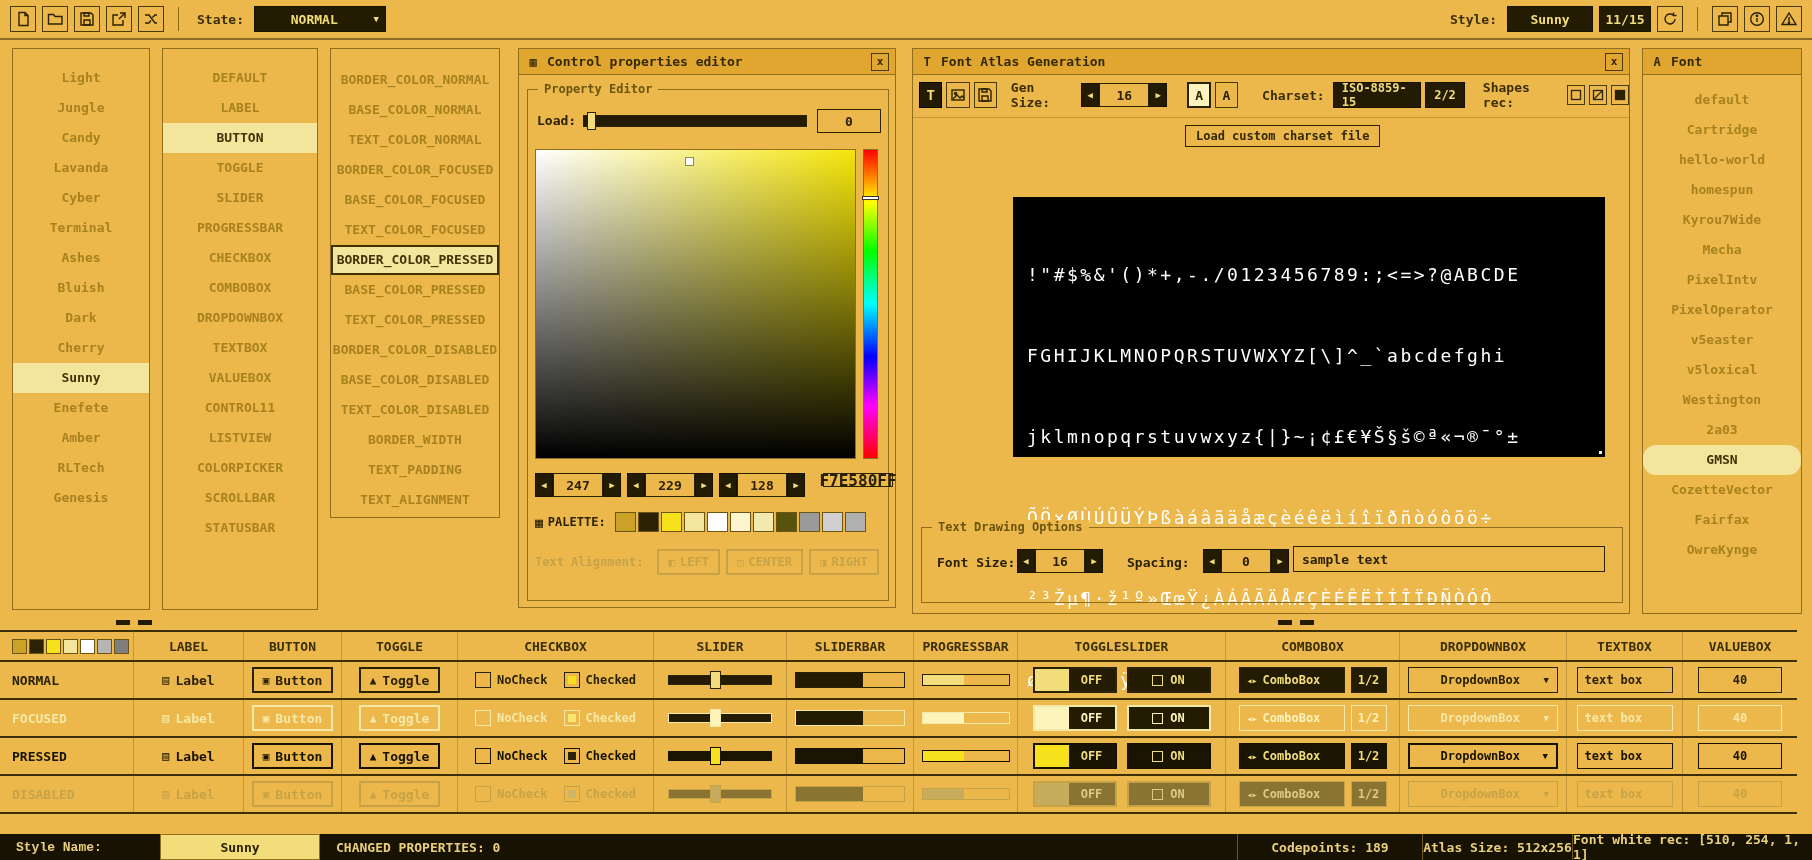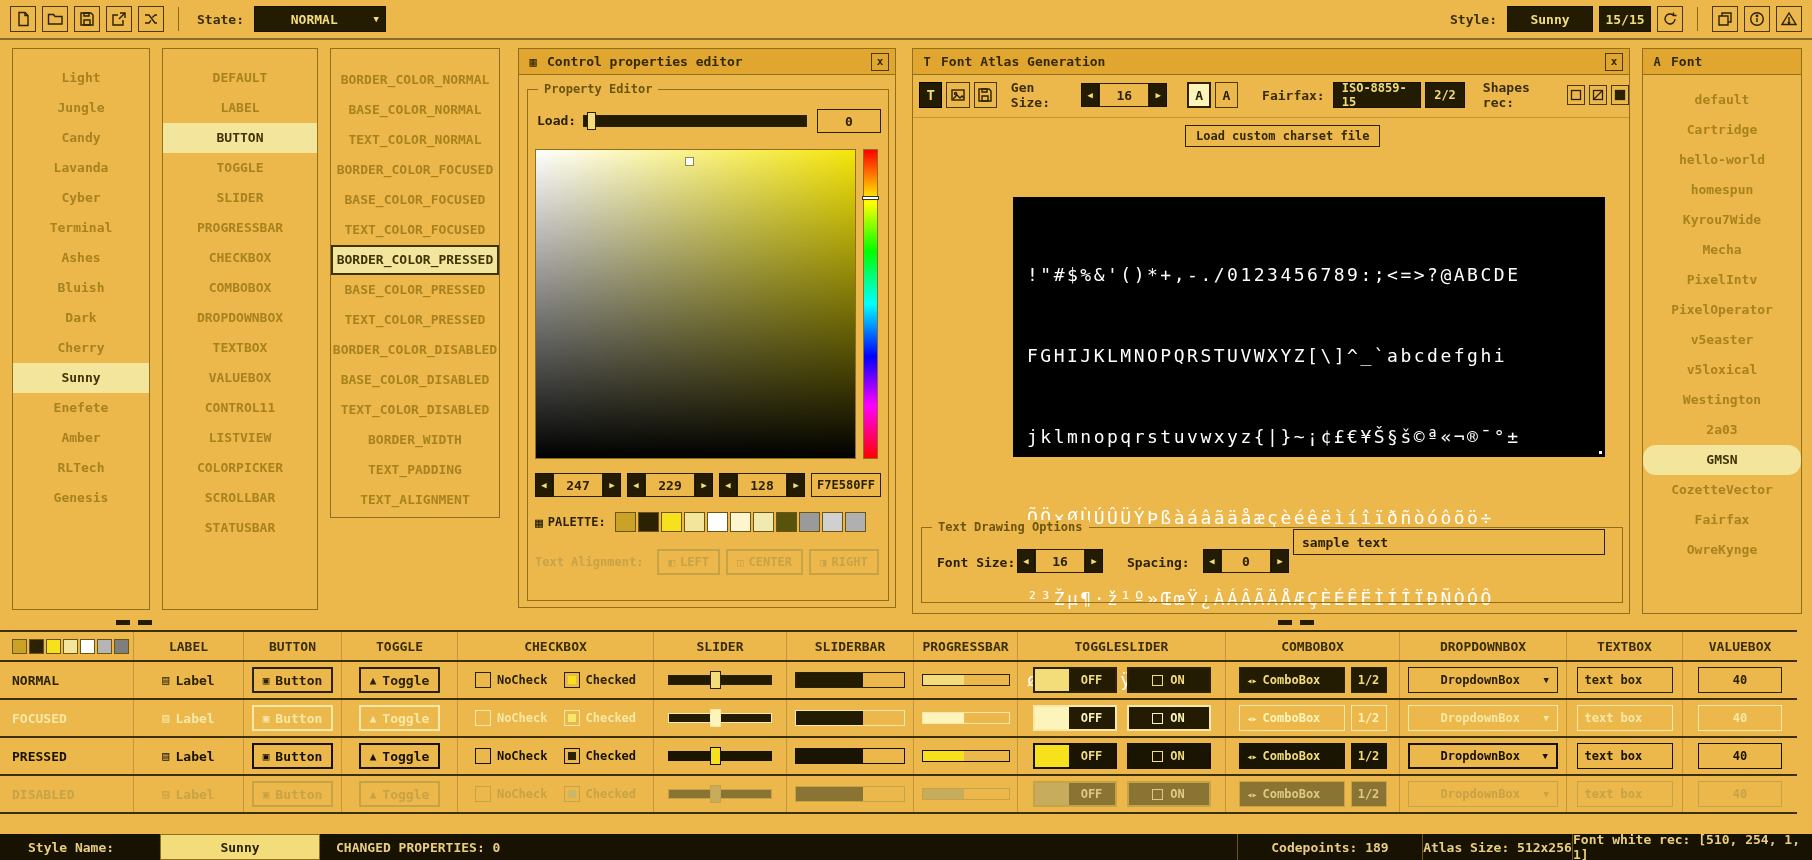--- a/index.html
+++ b/index.html
@@ -109,23 +109,23 @@
   .sarrow {
     width:18px; height:24px; background:var(--darkbox); border:1px solid var(--dark2);
     color:var(--cream2); font-size:9px; display:flex; align-items:center; justify-content:center;
   }
   .sval {
     width:50px; height:24px; border:1px solid var(--dark); display:flex; align-items:center;
     justify-content:center; font-size:13px; font-weight:bold;
   }
   #spin-r { left:16px; top:424px; } #spin-g { left:108px; top:424px; } #spin-b { left:200px; top:424px; }
   #hex-box {
-    position:absolute; left:292px; top:424px; width:70px; height:24px;
+    position:absolute; left:304px; top:424px; width:70px; height:14px;
     border:1px solid var(--dark); display:flex; align-items:center; justify-content:center;
-    font-size:12px; font-weight:bold;
+    font-size:16px; font-weight:bold;
   }
   #palette-row { position:absolute; left:16px; top:462px; height:22px; display:flex; align-items:center; gap:5px; }
   #palette-row .picon { font-size:13px; }
   #palette-row .plabel2 { font-size:12px; font-weight:bold; margin-right:4px; }
   .swatches { display:flex; gap:2px; }
   .sw { width:21px; height:20px; border:1px solid #6b5512; }
   #ta-row { position:absolute; left:16px; top:500px; height:26px; display:flex; align-items:center; gap:6px; }
   #ta-row .talabel { font-size:12px; font-weight:bold; color:var(--disabled); margin-right:8px; }
   .tabtn {
     height:26px; padding:0 9px; border:2px solid var(--disabled); color:var(--disabled);
@@ -163,21 +163,21 @@
   #atlas .glyphs {
     padding:10px 14px; color:#fff; font-size:18px; line-height:27px;
     letter-spacing:2.5px; white-space:pre; font-family:"DejaVu Sans Mono", monospace;
   }
   #atlas .wdot { position:absolute; right:3px; bottom:3px; width:3px; height:3px; background:#fff; }
   #tdo-group { left:8px; top:478px; width:702px; height:76px; }
   .tdo-item { position:absolute; font-size:13px; font-weight:bold; }
   #fs-label { left:24px; top:506px; } #sp-label { left:214px; top:506px; }
   #fs-spin { left:104px; top:500px; } #sp-spin { left:290px; top:500px; }
   #sample-input {
-    position:absolute; left:380px; top:480px; width:312px; height:26px;
+    position:absolute; left:380px; top:497px; width:312px; height:26px;
     border:1px solid var(--dark); background:transparent; color:#2b2103;
     font:bold 13px "DejaVu Sans Mono", monospace; padding:0 8px;
   }
 
   
   #font-panel { left:1642px; top:48px; width:160px; height:566px; }
   #font-panel .flist { position:absolute; left:0; right:0; top:36px; }
   #font-panel .item {
     height:30px; line-height:30px; text-align:center; font-size:13px; font-weight:bold; color:var(--muted);
   }
@@ -247,21 +247,21 @@
     display:flex; align-items:center; padding:0 7px; font-size:12px; font-weight:bold; }
   .vbx { width:84px; height:26px; border:1px solid var(--brd); color:var(--txt);
     display:flex; align-items:center; justify-content:center; font-size:12px; font-weight:bold; }
 
   
   #statusbar {
     position:absolute; left:0; top:834px; width:1812px; height:26px; background:#171201;
     color:#e9cf7d; display:flex; align-items:stretch; font-size:13px; font-weight:bold;
   }
   #statusbar .seg { display:flex; align-items:center; }
-  .s1 { width:160px; padding-left:28px; }
+  .s1 { width:160px; padding-left:16px;font-family:Liberation Mono, monospace; }
   .s2 { width:160px; background:var(--cream2); color:#2b2103; justify-content:center; border:1px solid #8f6f1d; }
   .s3 { flex:1; padding-left:16px; }
   .s4 { width:255px; justify-content:center; border-left:1px solid #6e5712; }
   .s5 { width:185px; justify-content:center; border-left:1px solid #6e5712; }
   .s6 { width:150px; justify-content:center; border-left:1px solid #6e5712; }
   .s7 { width:240px; justify-content:center; border-left:1px solid #6e5712; }
 </style>
 </head>
 <body>
 
@@ -300,21 +300,21 @@
   </button>
   <div class="vsep"></div>
   <span class="lbl">State:</span>
   <div class="darksel">
     <span>NORMAL</span>
     <span class="arr">▼</span>
   </div>
   <div class="spacer"></div>
   <span class="lbl">Style:</span>
   <div class="darkbox" id="style-name-box">Sunny</div>
-  <div class="darkbox" id="style-count-box">15/15</div>
+  <div class="darkbox" id="style-count-box">11/15</div>
   <button class="tbtn">
     <svg viewBox="0 0 16 16">
         <path d="M13 8a5 5 0 1 1-1.8-3.9"></path>
         <path d="M11.5 1.5v3h3"></path>
       </svg>
   </button>
   <div class="vsep"></div>
   <button class="tbtn">
     <svg viewBox="0 0 16 16">
         <path d="M2 5h9v9H2z"></path>
@@ -485,21 +485,21 @@
         </svg>
     </button>
     <span class="lbl ml10">Gen Size:</span>
     <div class="spin" style="position:static">
       <button class="sarrow">◀</button>
       <div class="sval">16</div>
       <button class="sarrow">▶</button>
     </div>
     <button class="abtn focusedbtn ml16">A</button>
     <button class="abtn">A</button>
-    <span class="lbl ml20">Fairfax:</span>
+    <span class="lbl ml20">Charset:</span>
     <div class="darkbox">ISO-8859-15</div>
     <div class="darkbox">2/2</div>
     <span class="lbl ml14">Shapes rec:</span>
     <button class="sbtn">
       <svg viewBox="0 0 14 14">
           <rect x="2.5" y="2.5" width="9" height="9"></rect>
         </svg>
     </button>
     <button class="sbtn">
       <svg viewBox="0 0 14 14">

